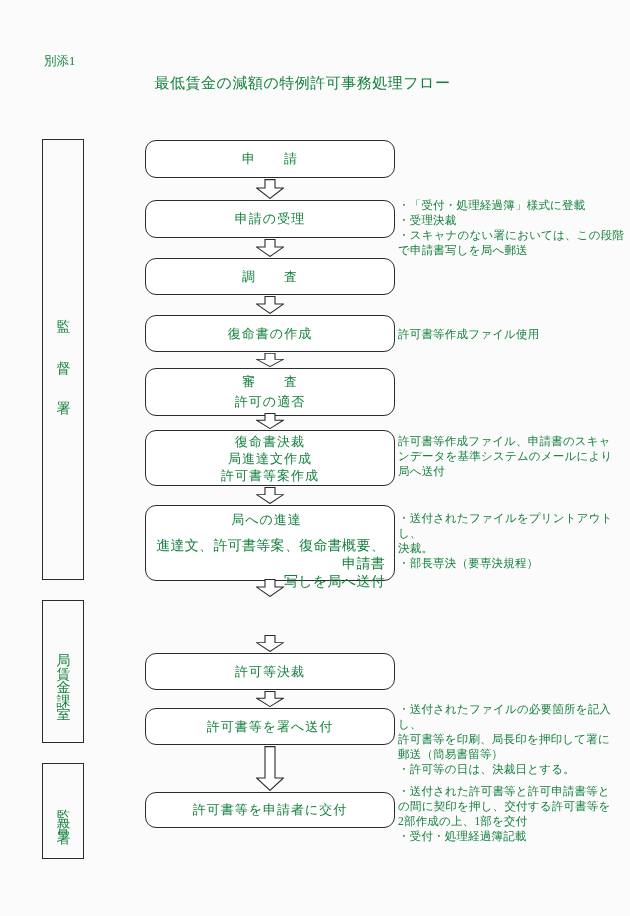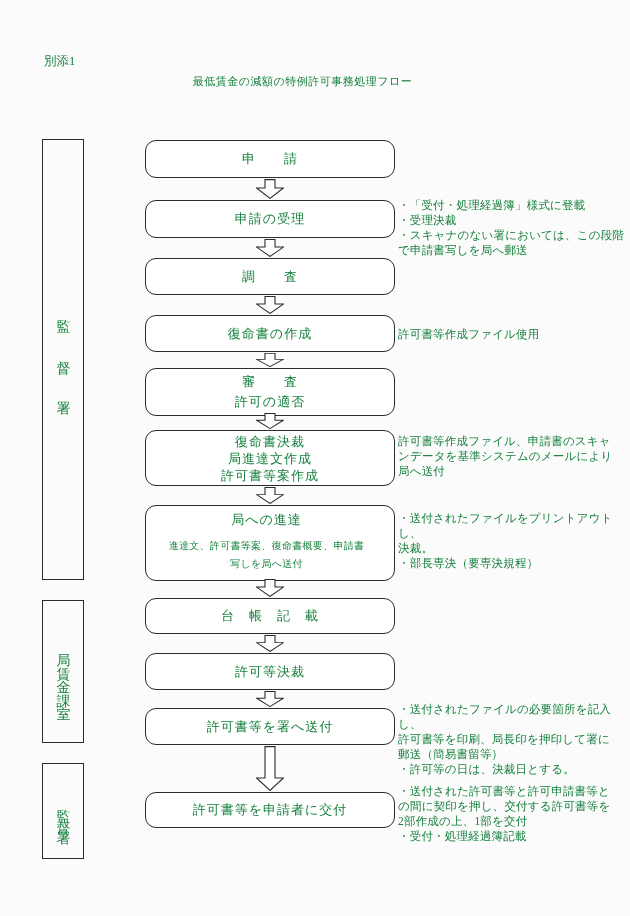--- a/index.html
+++ b/index.html
@@ -14,21 +14,21 @@
     background:#fbfbfb;
     color:#15803d;
     overflow:hidden;
   }
   .attachment{
     position:absolute;left:44px;top:53px;
     font-size:12.5px;
   }
   .doc-title{
     position:absolute;left:0;top:74px;width:605px;
-    text-align:center;font-size:11px;letter-spacing:0.5px;
+    text-align:center;font-size:15px;letter-spacing:0.5px;
   }
   
   .lane{
     position:absolute;left:42px;width:40px;
     border:1px solid #2b2b2b;background:#fbfbfb;
     display:flex;align-items:center;justify-content:center;
   }
   .lane-label{
     writing-mode:vertical-rl;text-orientation:upright;
     font-size:14px;
@@ -50,21 +50,21 @@
   .b1{top:140px;height:38px;}
   .b2{top:200px;height:38px;text-align:right;}
   .b3{top:258px;height:37px;}
   .b4{top:315px;height:37px;align-items:center;}
   .b5{top:368px;height:48px;}
   .b5 .fline{line-height:20px;}
   .b6{top:430px;height:56px;}
   .b6 .fline{line-height:17px;}
   .b7{top:505px;height:76px;justify-content:flex-start;padding:6px 9px 4px 2px;align-items:stretch;}
   .b7 .fbox-title{text-align:center;line-height:16px;margin-bottom:9px;}
-  .b7 .fbox-body{text-align:center;white-space:pre-line;font-size:10px;line-height:18px;letter-spacing:0.3px;}
+  .b7 .fbox-body{text-align:right;white-space:pre-line;font-size:14px;line-height:18px;letter-spacing:0.3px;}
   .b8{top:598px;height:36px;}
   .b9{top:653px;height:37px;}
   .b10{top:708px;height:37px;}
   .b11{top:792px;height:36px;}
   
   .arr{position:absolute;left:256px;width:28px;}
   .ar1{top:179px;height:20px;}
   .ar2{top:239px;height:18px;}
   .ar3{top:296px;height:18px;}
   .ar4{top:353px;height:14px;}
@@ -124,23 +124,20 @@
   </div>
   <div class="fbox b6">
     <span class="fline">復命書決裁</span>
     <span class="fline">局進達文作成</span>
     <span class="fline">許可書等案作成</span>
   </div>
   <div class="fbox b7">
     <div class="fbox-title">局への進達</div>
     <div class="fbox-body">進達文、許可書等案、復命書概要、申請書
 写しを局へ送付</div>
-  </div>
-  <div class="fbox b8">
-    <span class="fline">台　帳　記　載</span>
   </div>
   <div class="fbox b9">
     <span class="fline">許可等決裁</span>
   </div>
   <div class="fbox b10">
     <span class="fline">許可書等を署へ送付</span>
   </div>
   <div class="fbox b11">
     <span class="fline">許可書等を申請者に交付</span>
   </div>

